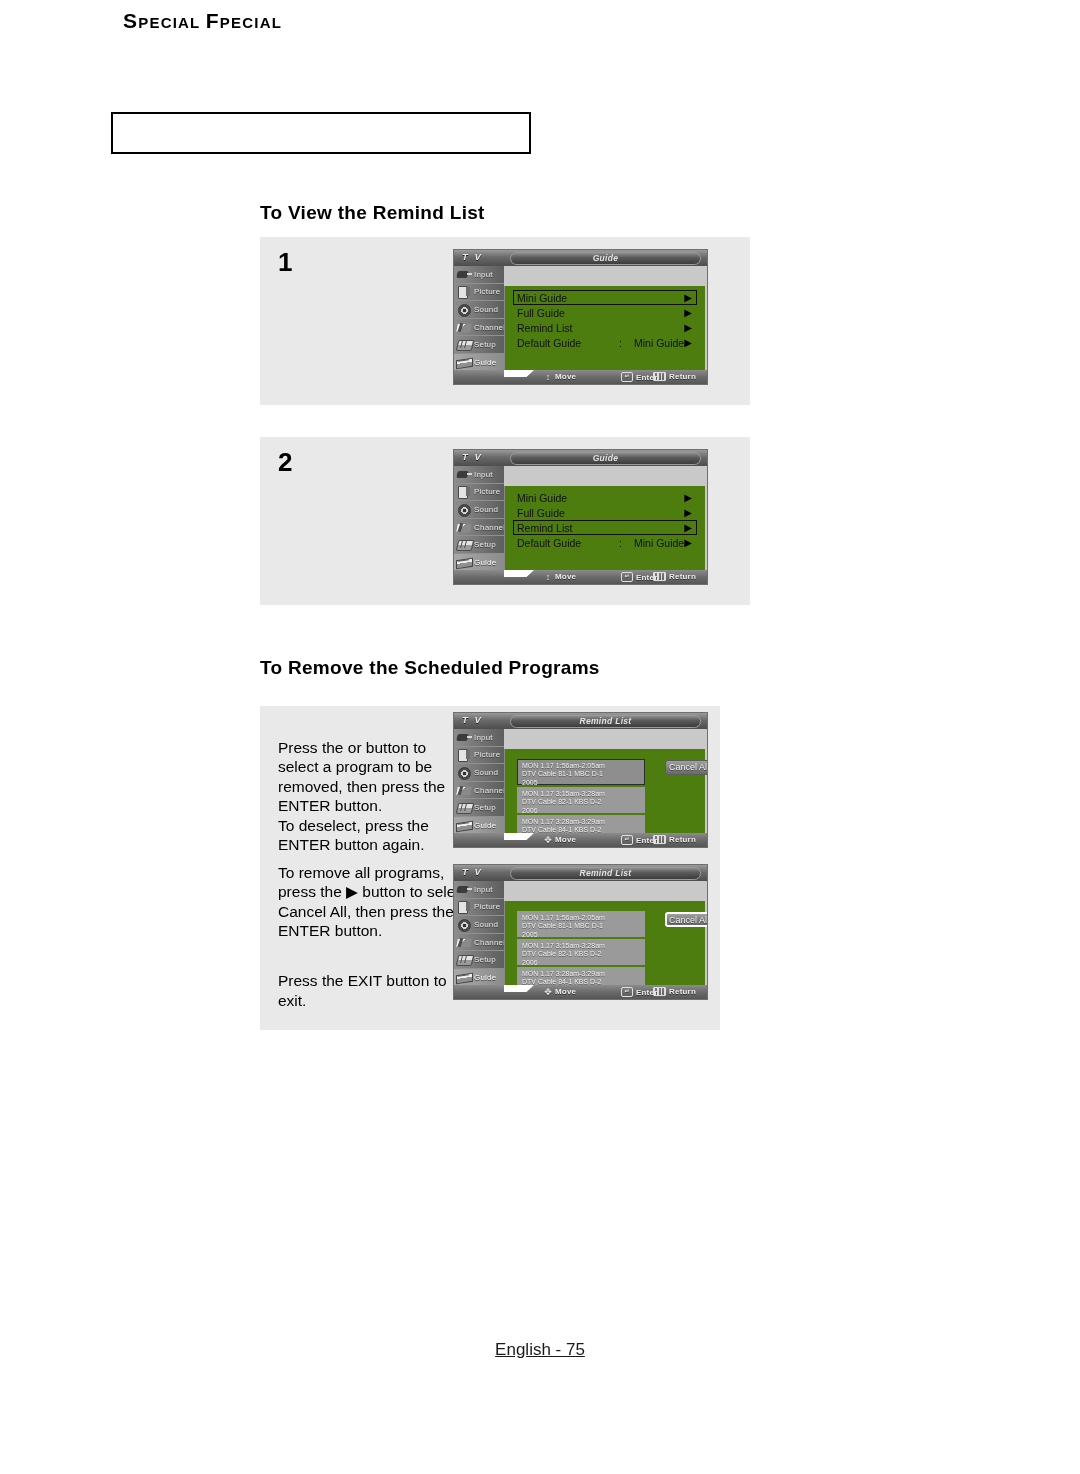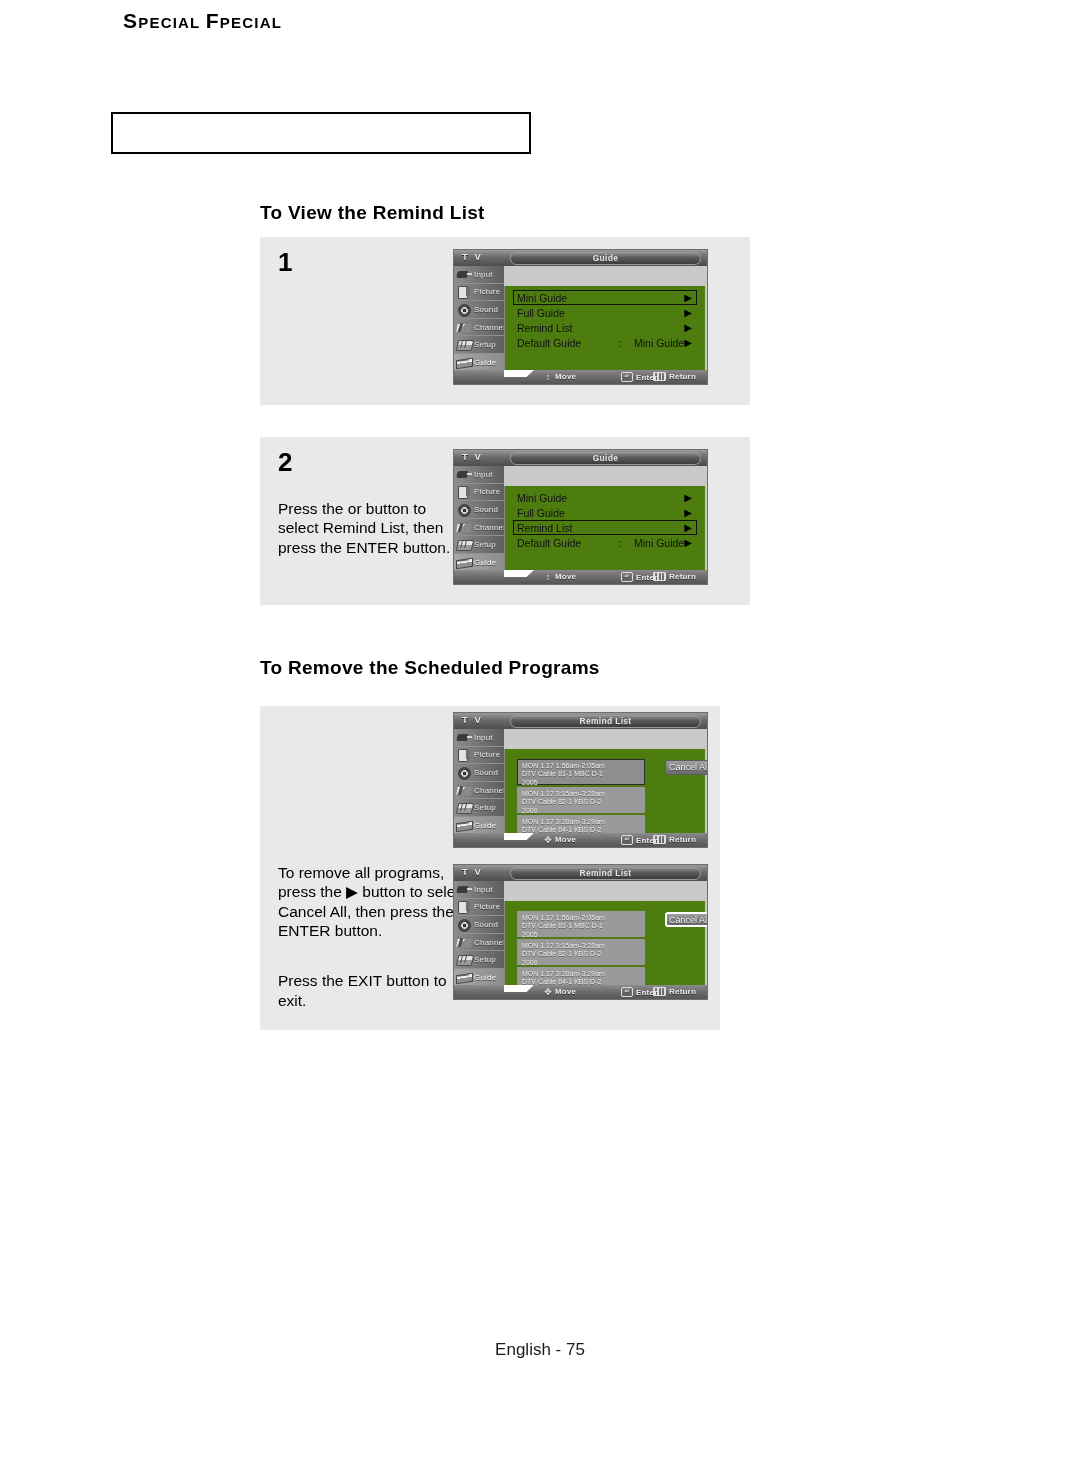--- a/index.html
+++ b/index.html
@@ -51,20 +51,21 @@
     position:absolute;width:255px;height:136px;
     background:#c9c9c9;
     border:1px solid #6f6f6f;
     box-sizing:border-box;
     font-family:"Liberation Sans","DejaVu Sans",sans-serif;
     overflow:hidden;
   }
   .osd-top{
     position:absolute;left:0;top:0;width:100%;height:16px;
     background:linear-gradient(180deg,#9a9a9a 0%,#6a6a6a 45%,#4d4d4d 100%);
+    font-style:italic;
   }
   .osd-tv{
     position:absolute;left:8px;top:1px;color:#e9e9e9;font-size:9.5px;
     letter-spacing:2px;font-weight:bold;
     text-shadow:0 1px 0 #222;
   }
   .osd-pill{
     position:absolute;left:56px;top:1.5px;right:6px;height:13px;
     border-radius:7px;
     background:linear-gradient(180deg,#8e8e8e 0%,#5c5c5c 40%,#3c3c3c 100%);
@@ -165,21 +166,21 @@
     background:linear-gradient(180deg,#a0a0a0 0%,#7e7e7e 55%,#6a6a6a 100%);
     border:1px solid #5d5d5d;border-radius:3px;box-sizing:border-box;
     color:#f2f2f2;font-size:9px;line-height:13px;text-align:center;
     font-weight:normal;text-shadow:0 1px 0 #4a4a4a;
   }
   .cancel-all.sel{border:2px solid #ffffff;}
 
   
   .footer{
     position:absolute;left:0;top:1340px;width:1080px;text-align:center;
-    font-size:17px;color:#1a1a1a;
+    font-size:17px;color:#1a1a1a;text-decoration:underline;
   }
 </style>
 </head>
 <body>
 
 <div class="page">
 
   <div class="chapter-box"></div>
   <div class="chapter-title">
     <span class="cap">S</span><span>PECIAL</span>&nbsp;<span class="cap">F</span><span>PECIAL</span>
@@ -276,23 +277,20 @@
         <div class="hint h-return">
             <span class="ret"></span>
             <span>Return</span>
           </div>
       </div>
     </div>
   </div>
 
   <div class="panel" id="panel2">
     <div class="stepnum" style="left:18px;top:12px;">2</div>
-    <div class="steptext" style="left:18px;top:42px;">
-      <span>Press the  or  button to select Remind List, then press the ENTER button.</span>
-    </div>
 
     <div class="osd" id="osd2" style="left:193px;top:12px;">
       <div class="osd-top">
         <div class="osd-tv">T V</div>
         <div class="osd-pill">
             <span>Guide</span>
           </div>
       </div>
       <div class="osd-side">
           <div class="side-item">
@@ -374,20 +372,24 @@
             <span class="ret"></span>
             <span>Return</span>
           </div>
       </div>
     </div>
   </div>
 
   <div class="sec-head" id="head2">To Remove the Scheduled Programs</div>
 
   <div class="panel" id="panel3">
+    <div class="steptext" style="left:18px;top:12px;width:190px;">
+      <span>Press the  or  button to select a program to be removed, then press the ENTER button.</span>
+      <span>To deselect, press the ENTER button again.</span>
+    </div>
     <div class="steptext" style="left:18px;top:137px;width:190px;">
       <span>To remove all programs, press the ▶ button to select Cancel All, then press the ENTER button.</span>
       <span class="gap"></span>
       <span>Press the EXIT button to exit.</span>
     </div>
 
     <div class="osd" id="osd3" style="left:193px;top:6px;">
       <div class="osd-top">
         <div class="osd-tv">T V</div>
         <div class="osd-pill">

